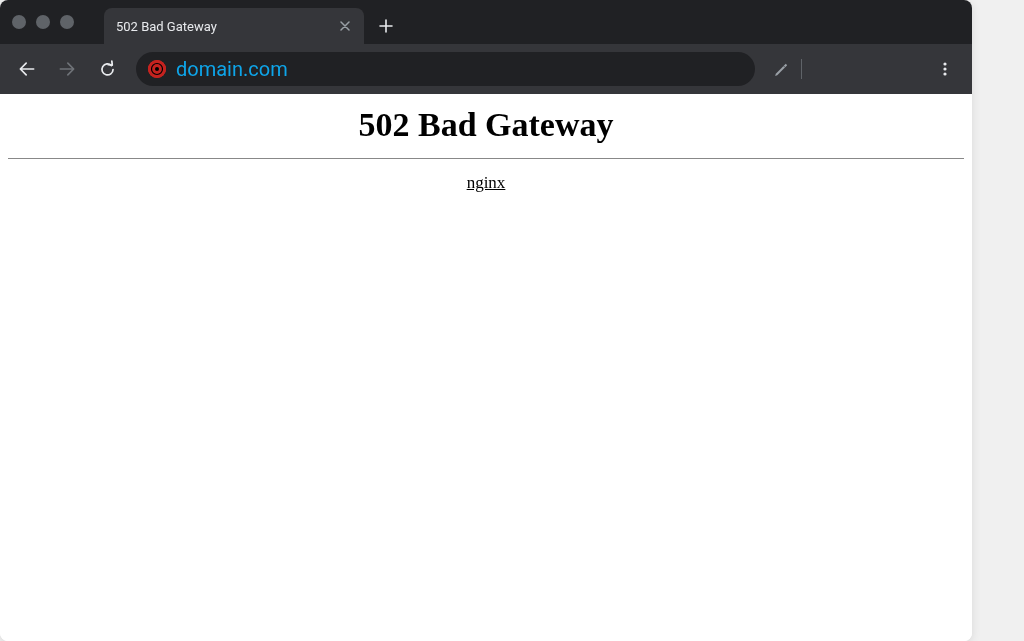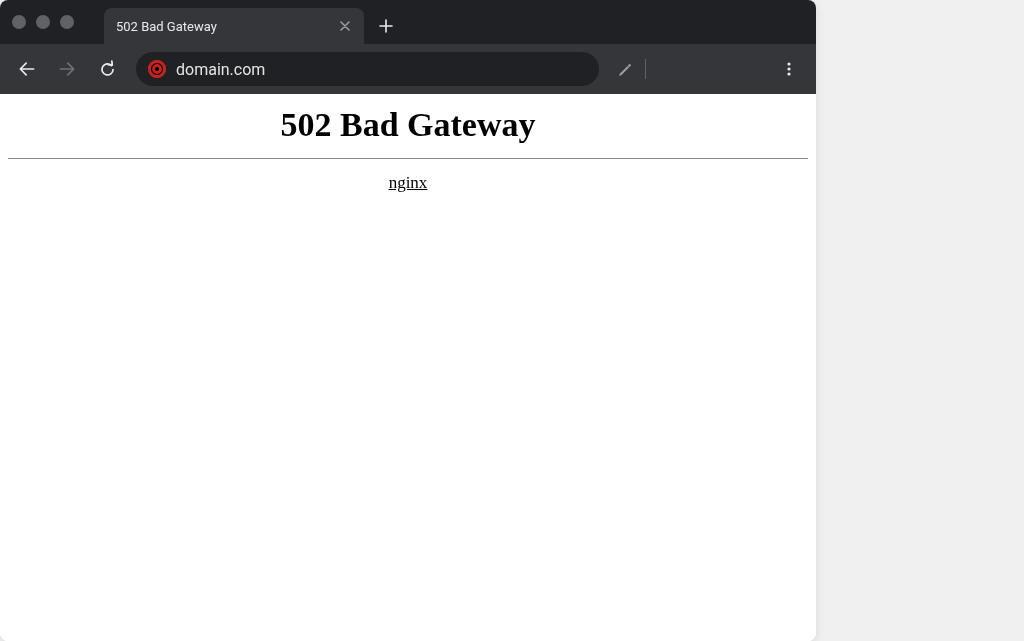--- a/index.html
+++ b/index.html
@@ -8,21 +8,21 @@
       box-sizing: border-box;
     }
     body {
       width: 1024px;
       height: 641px;
       background: #f0f0f0;
       font-family: -apple-system, BlinkMacSystemFont, "Segoe UI", Roboto, sans-serif;
       overflow: hidden;
     }
     .browser-window {
-      width: 816px;
+      width: 972px;
       height: 641px;
       background: #fff;
       border-radius: 8px;
       overflow: hidden;
       box-shadow: 0 2px 10px rgba(0,0,0,0.1);
       display: flex;
       flex-direction: column;
     }
     .titlebar {
       background: #202124;
@@ -122,22 +122,22 @@
       border-radius: 50%;
       background: #d93025;
       display: flex;
       align-items: center;
       justify-content: center;
       color: #fff;
       font-size: 10px;
       font-weight: bold;
     }
     .url-text {
-      color: #e5e5e5;
-      font-size: 16px;
+      color: #0ea5e9;
+      font-size: 20px;
       flex: 1;
     }
     .toolbar-right {
       display: flex;
       align-items: center;
       gap: 6px;
     }
     .pencil-icon {
       color: #9aa0a6;
       display:flex;

